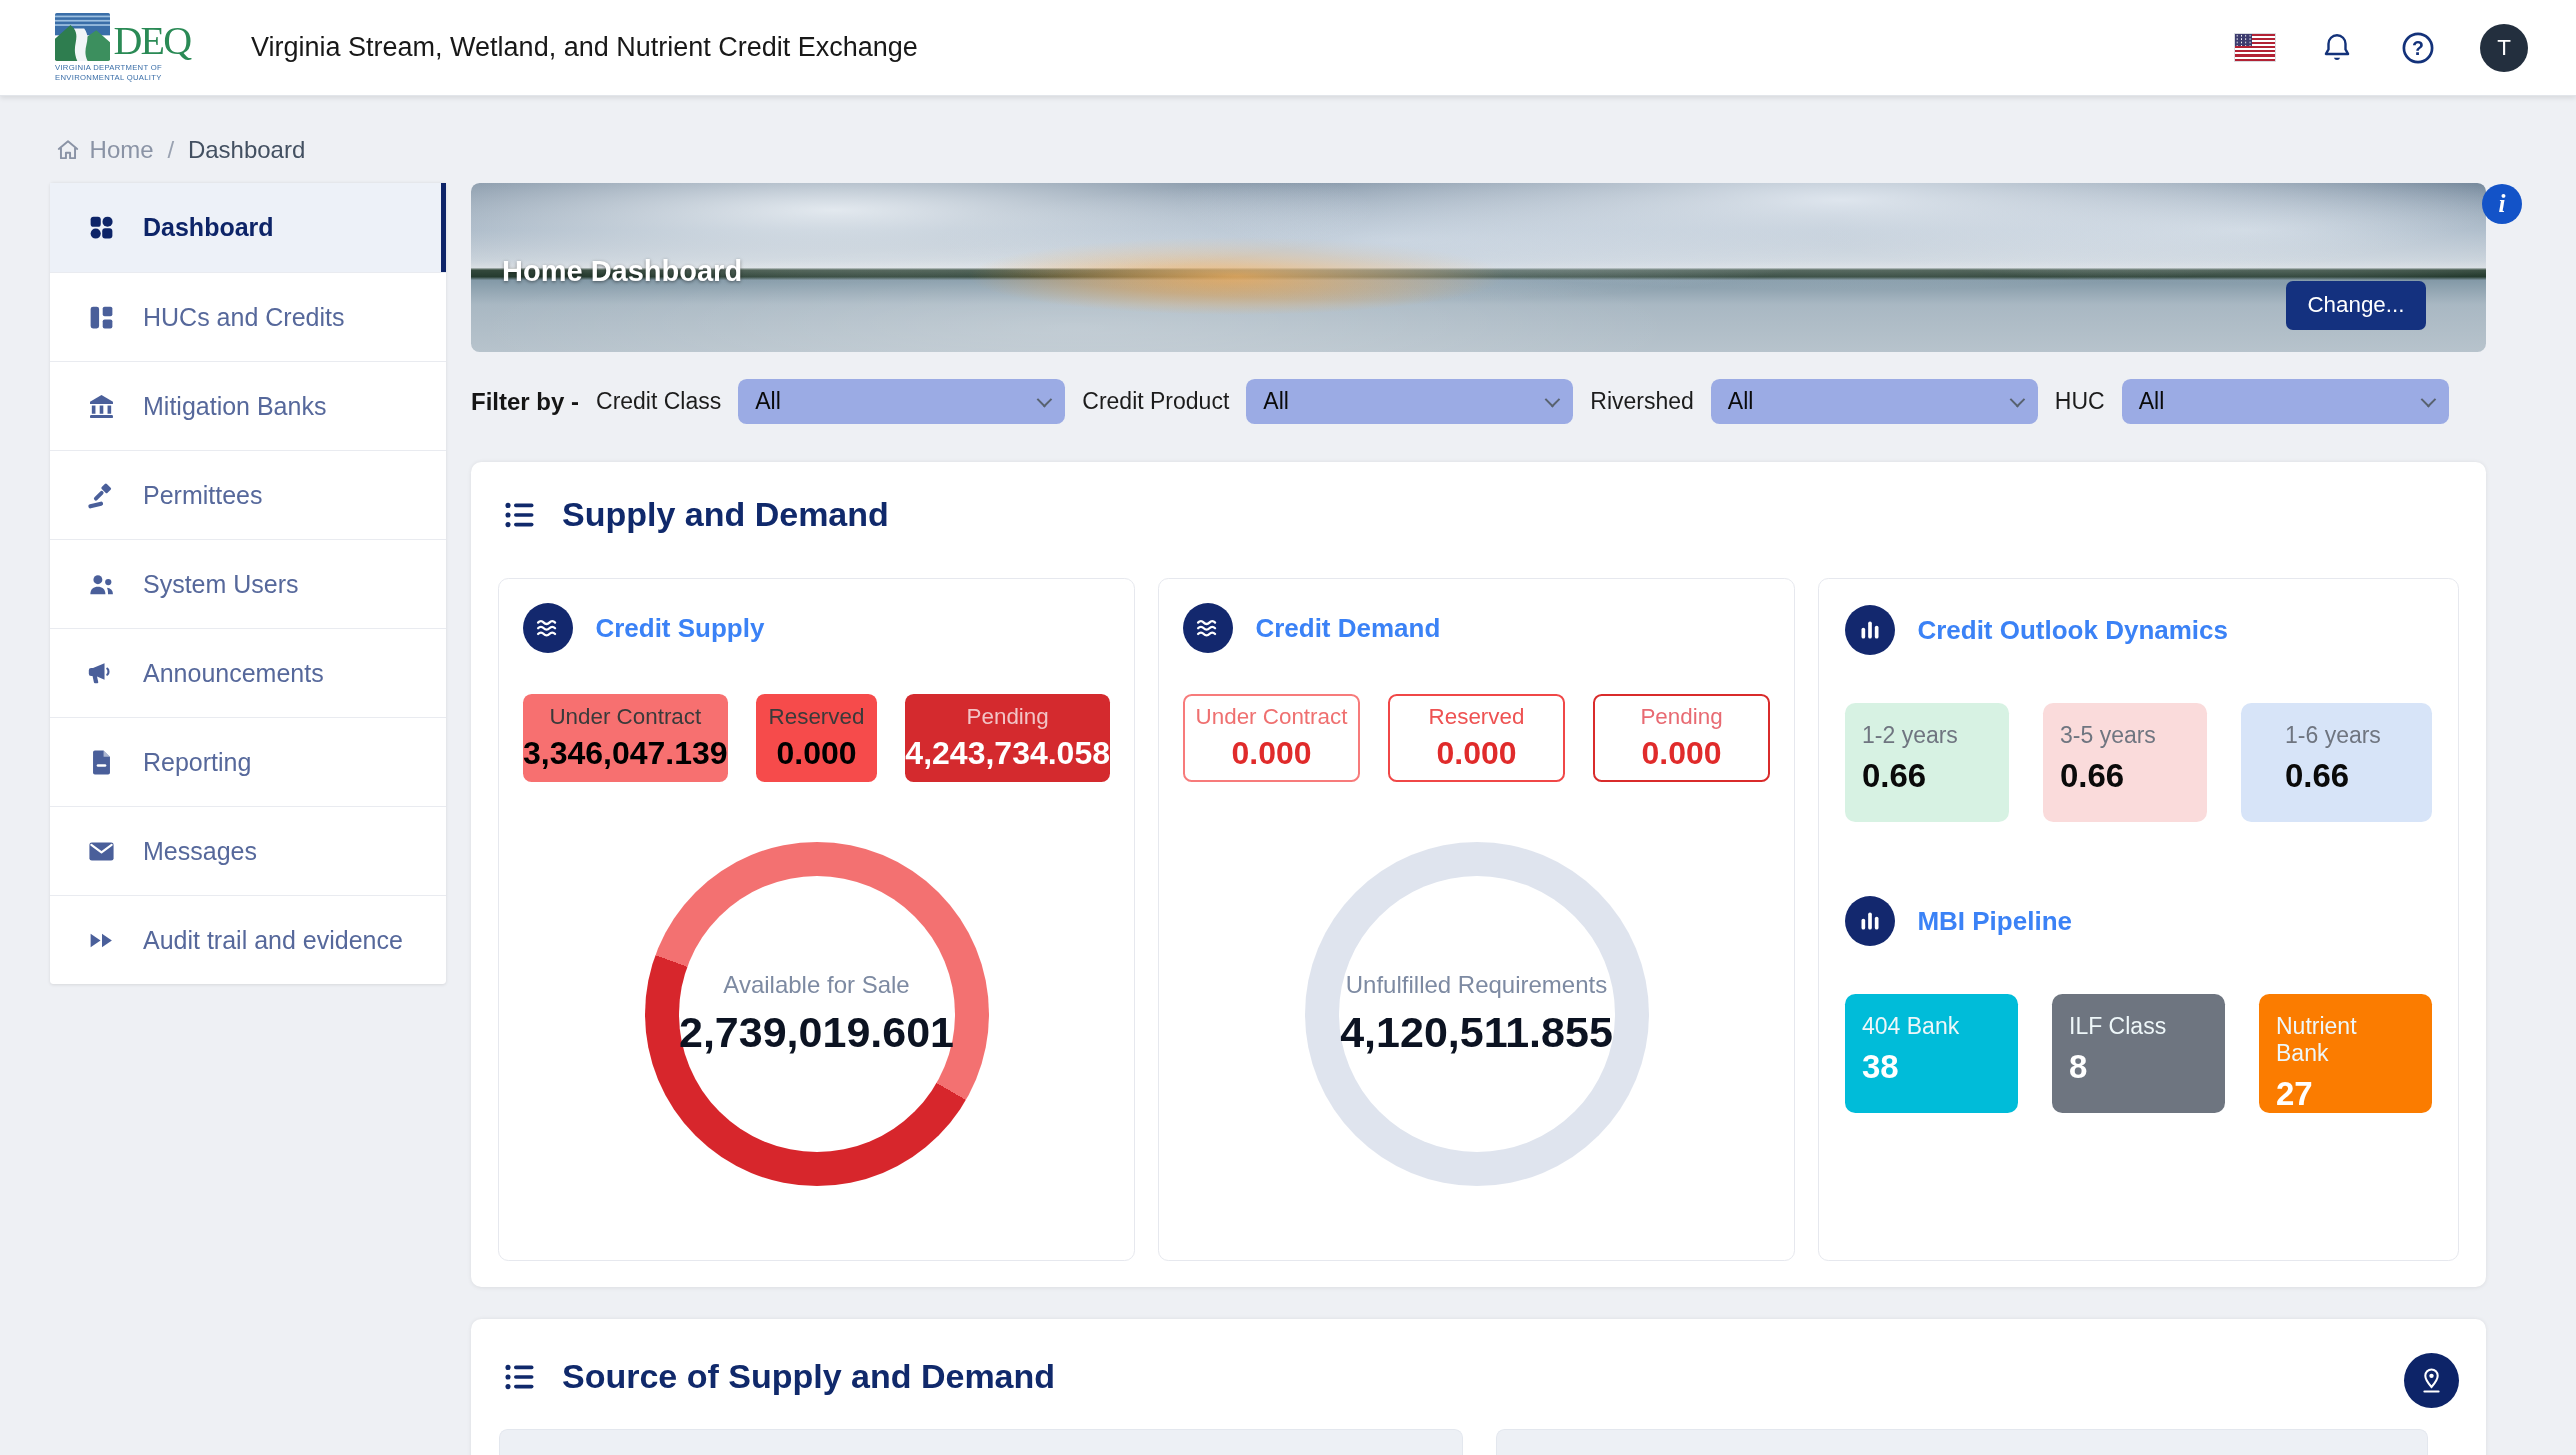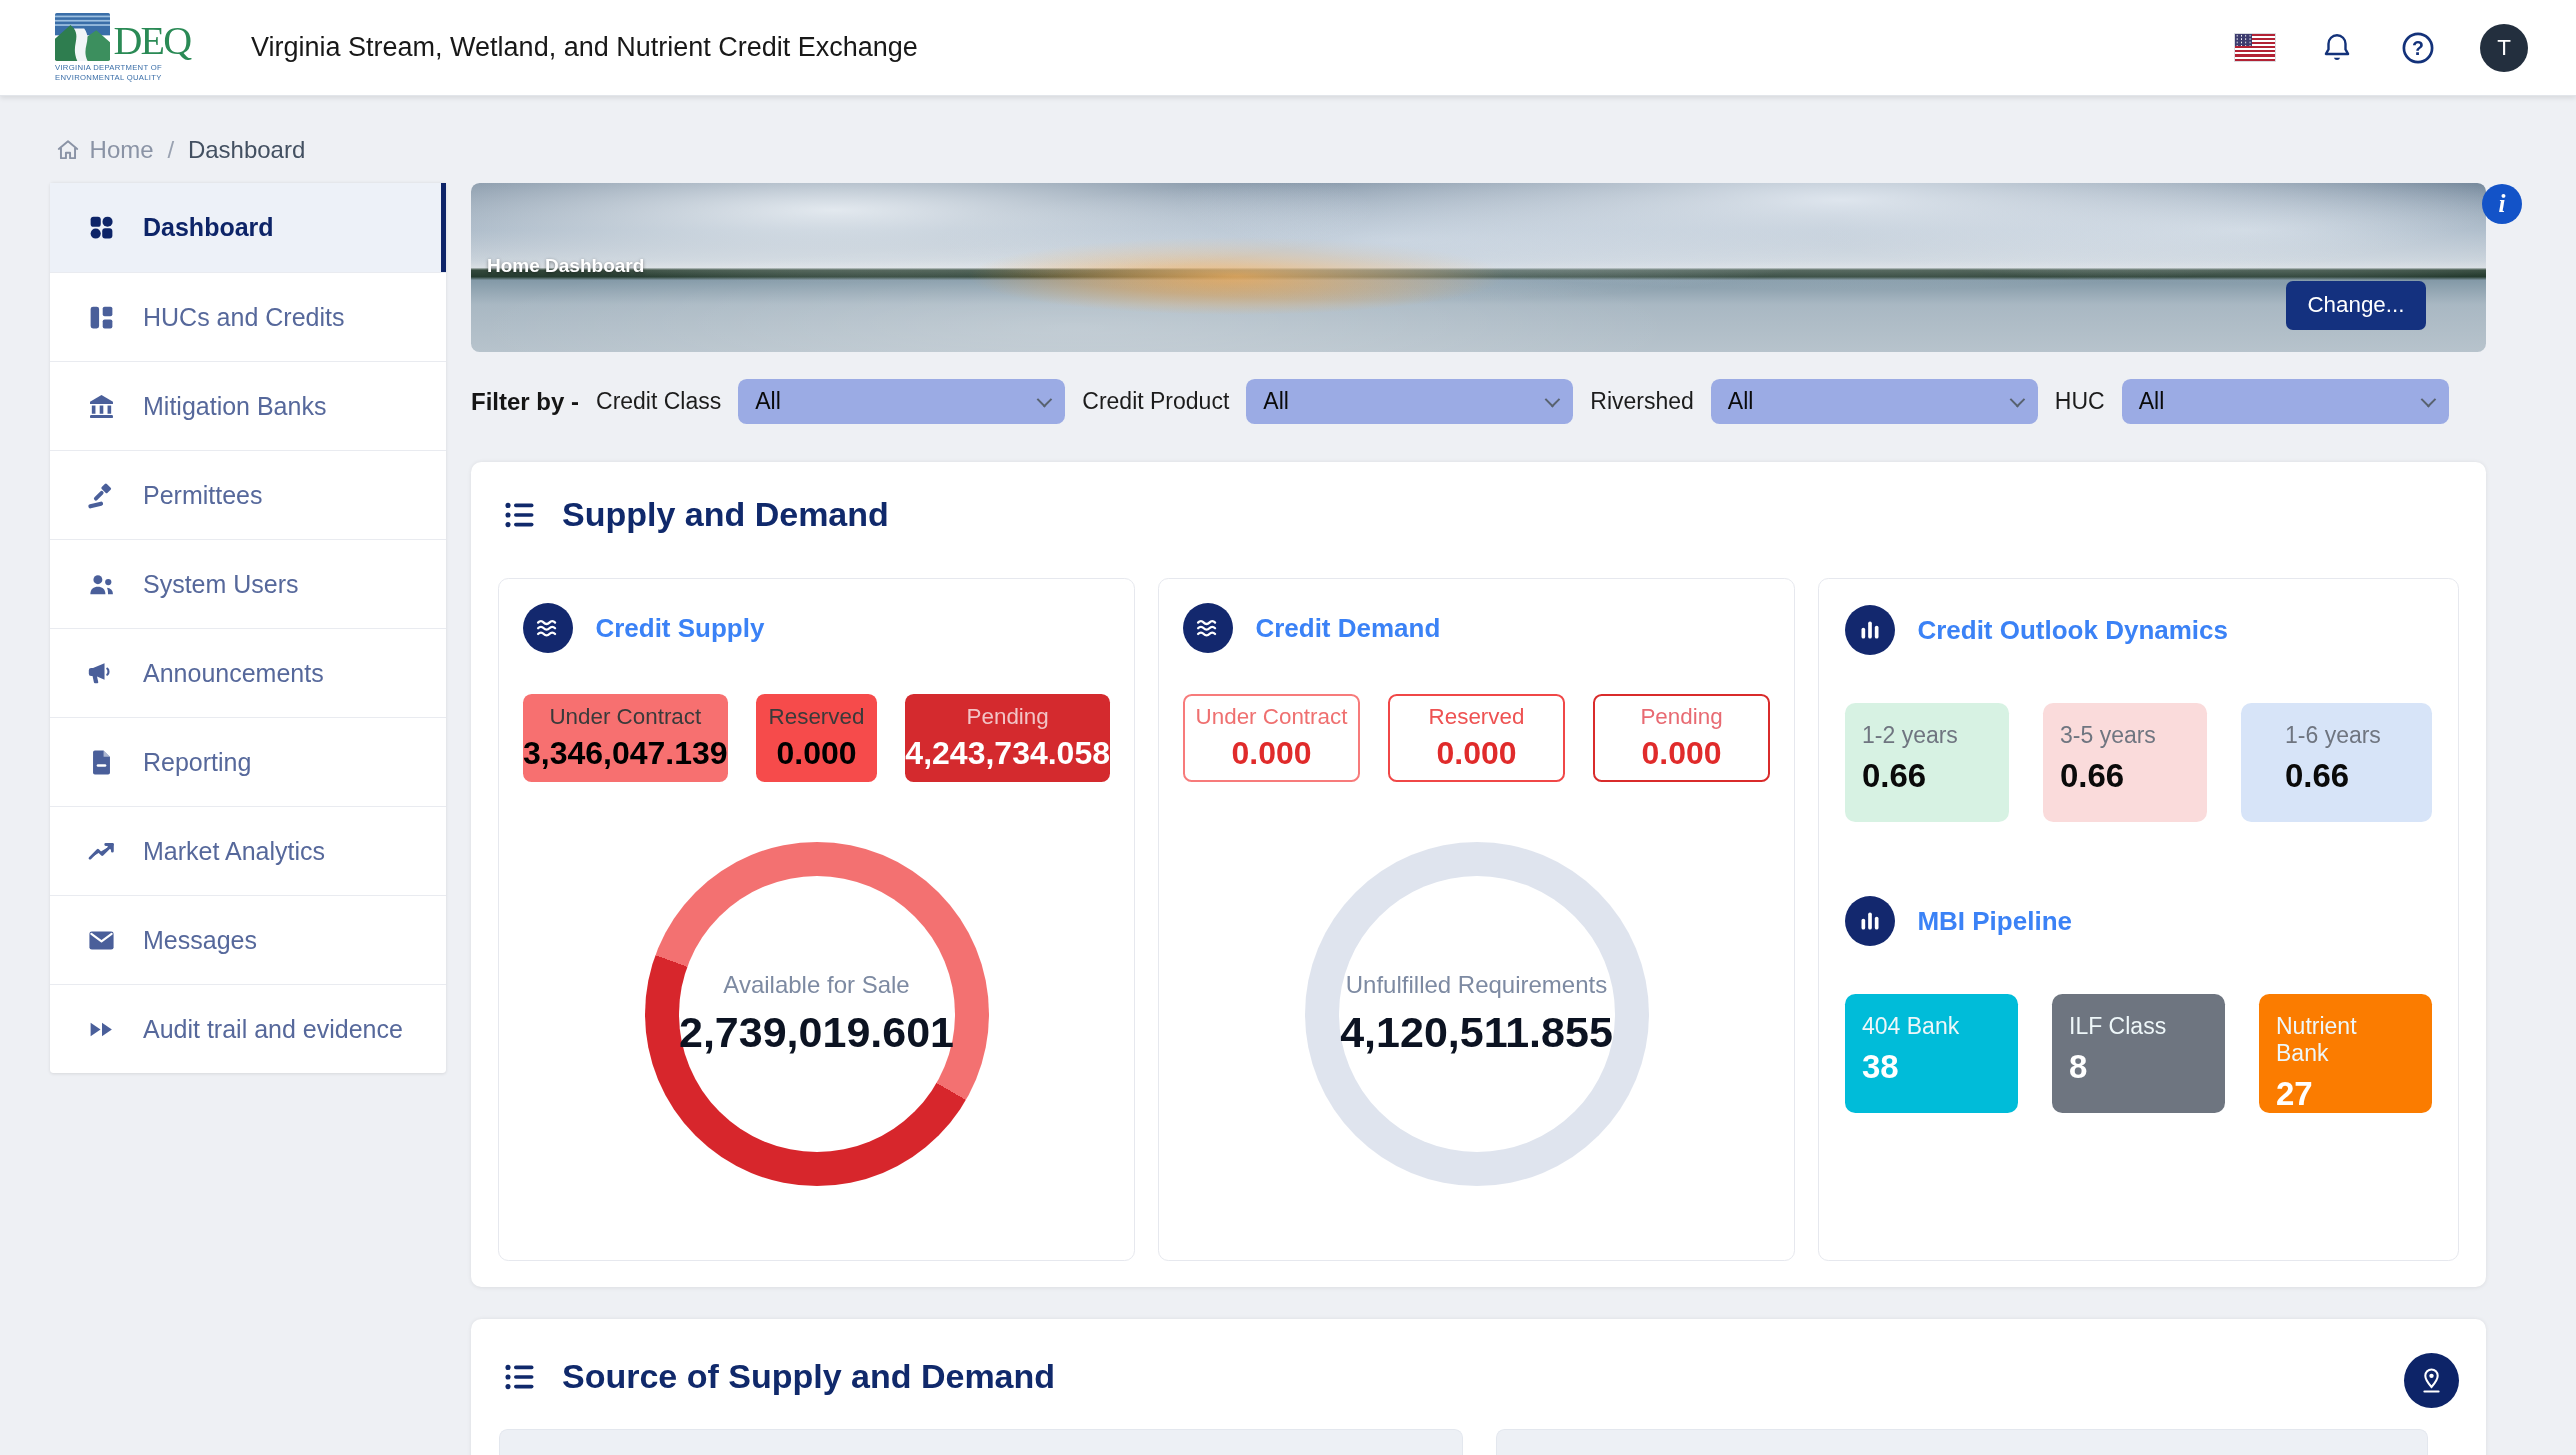--- a/index.html
+++ b/index.html
@@ -48,21 +48,21 @@
   .hero { position:absolute; top:183px; left:471px; width:2015px; height:169px; border-radius:8.6px; overflow:hidden;
     background:
       radial-gradient(ellipse 775px 103px at 18% 16%, rgba(242,246,250,.85), transparent 70%),
       radial-gradient(ellipse 947px 129px at 68% 10%, rgba(232,238,245,.9), transparent 70%),
       radial-gradient(ellipse 654px 86px at 46% 34%, rgba(205,216,228,.75), transparent 70%),
       radial-gradient(ellipse 603px 77px at 88% 28%, rgba(222,230,238,.7), transparent 70%),
       radial-gradient(ellipse 413px 60px at 38% 55%, rgba(252,160,48,.8), rgba(252,160,48,0) 65%),
       radial-gradient(ellipse 861px 121px at 30% 86%, rgba(255,255,255,.22), transparent 70%),
       linear-gradient(180deg,#76899c 0%, #9cadbd 28%, #c9d2da 46%, #d9dee3 50%,
         #34493c 51.5%, #253b2f 55.5%, #8399a7 57.5%, #a9b8c3 72%, #b7c3cc 100%); }
-  .hero-title { position:absolute; left:16px; top:72px; color:#fff; font-size:19px; font-weight:bold;
+  .hero-title { position:absolute; left:31px; top:72px; color:#fff; font-size:29px; font-weight:bold;
     text-shadow:0 0.9px 3.4px rgba(0,0,0,.45); }
   .change-btn { position:absolute; right:60px; bottom:22.4px; background:#14317f; color:#fff; border:none;
     font-family:inherit; font-size:22.4px; padding:11.2px 21.5px; border-radius:6.9px; cursor:pointer; }
 
   .info-btn { position:absolute; top:184px; left:2482px; width:40px; height:40px; border-radius:50%;
     background:#1353c8; border:none; color:#fff; cursor:pointer; z-index:25;
     font-family:"Liberation Serif", serif; font-style:italic; font-weight:bold; font-size:25px; line-height:36px; }
 
   
   .filter-row { position:absolute; top:379px; left:471px; width:2015px; height:45px;
@@ -264,29 +264,20 @@
       <svg viewBox="0 0 24 24">
           <path d="M6.5 2h7.2L19 7.3V20.5A1.5 1.5 0 0 1 17.5 22h-11A1.5 1.5 0 0 1 5 20.5v-17A1.5 1.5 0 0 1 6.5 2z"></path>
           <path d="M13.7 2v5.3H19z" fill="#fff" opacity=".55"></path>
           <rect x="8" y="13.4" width="8" height="2.2" rx="1.1" fill="#fff"></rect>
         </svg>
     </span>
     <span class="side-label">Reporting</span>
   </div>
   <div class="side-item">
     <span class="side-icon">
-      <svg viewBox="0 0 24 24" fill="none" stroke="#4a5f9a" stroke-width="2.3" stroke-linecap="round" stroke-linejoin="round">
-          <path d="M2.5 17.5 9 11l3.6 3.6 8.4-8.4"></path>
-          <path d="M15.5 6.2H21v5.5"></path>
-        </svg>
-    </span>
-    <span class="side-label">Market Analytics</span>
-  </div>
-  <div class="side-item">
-    <span class="side-icon">
       <svg viewBox="0 0 24 24">
           <rect x="2" y="4.5" width="20" height="15" rx="2"></rect>
           <path d="M3.6 6.5 12 12.7l8.4-6.2" fill="none" stroke="#fff" stroke-width="1.8" stroke-linecap="round" stroke-linejoin="round"></path>
         </svg>
     </span>
     <span class="side-label">Messages</span>
   </div>
   <div class="side-item">
     <span class="side-icon">
       <svg viewBox="0 0 24 24">

